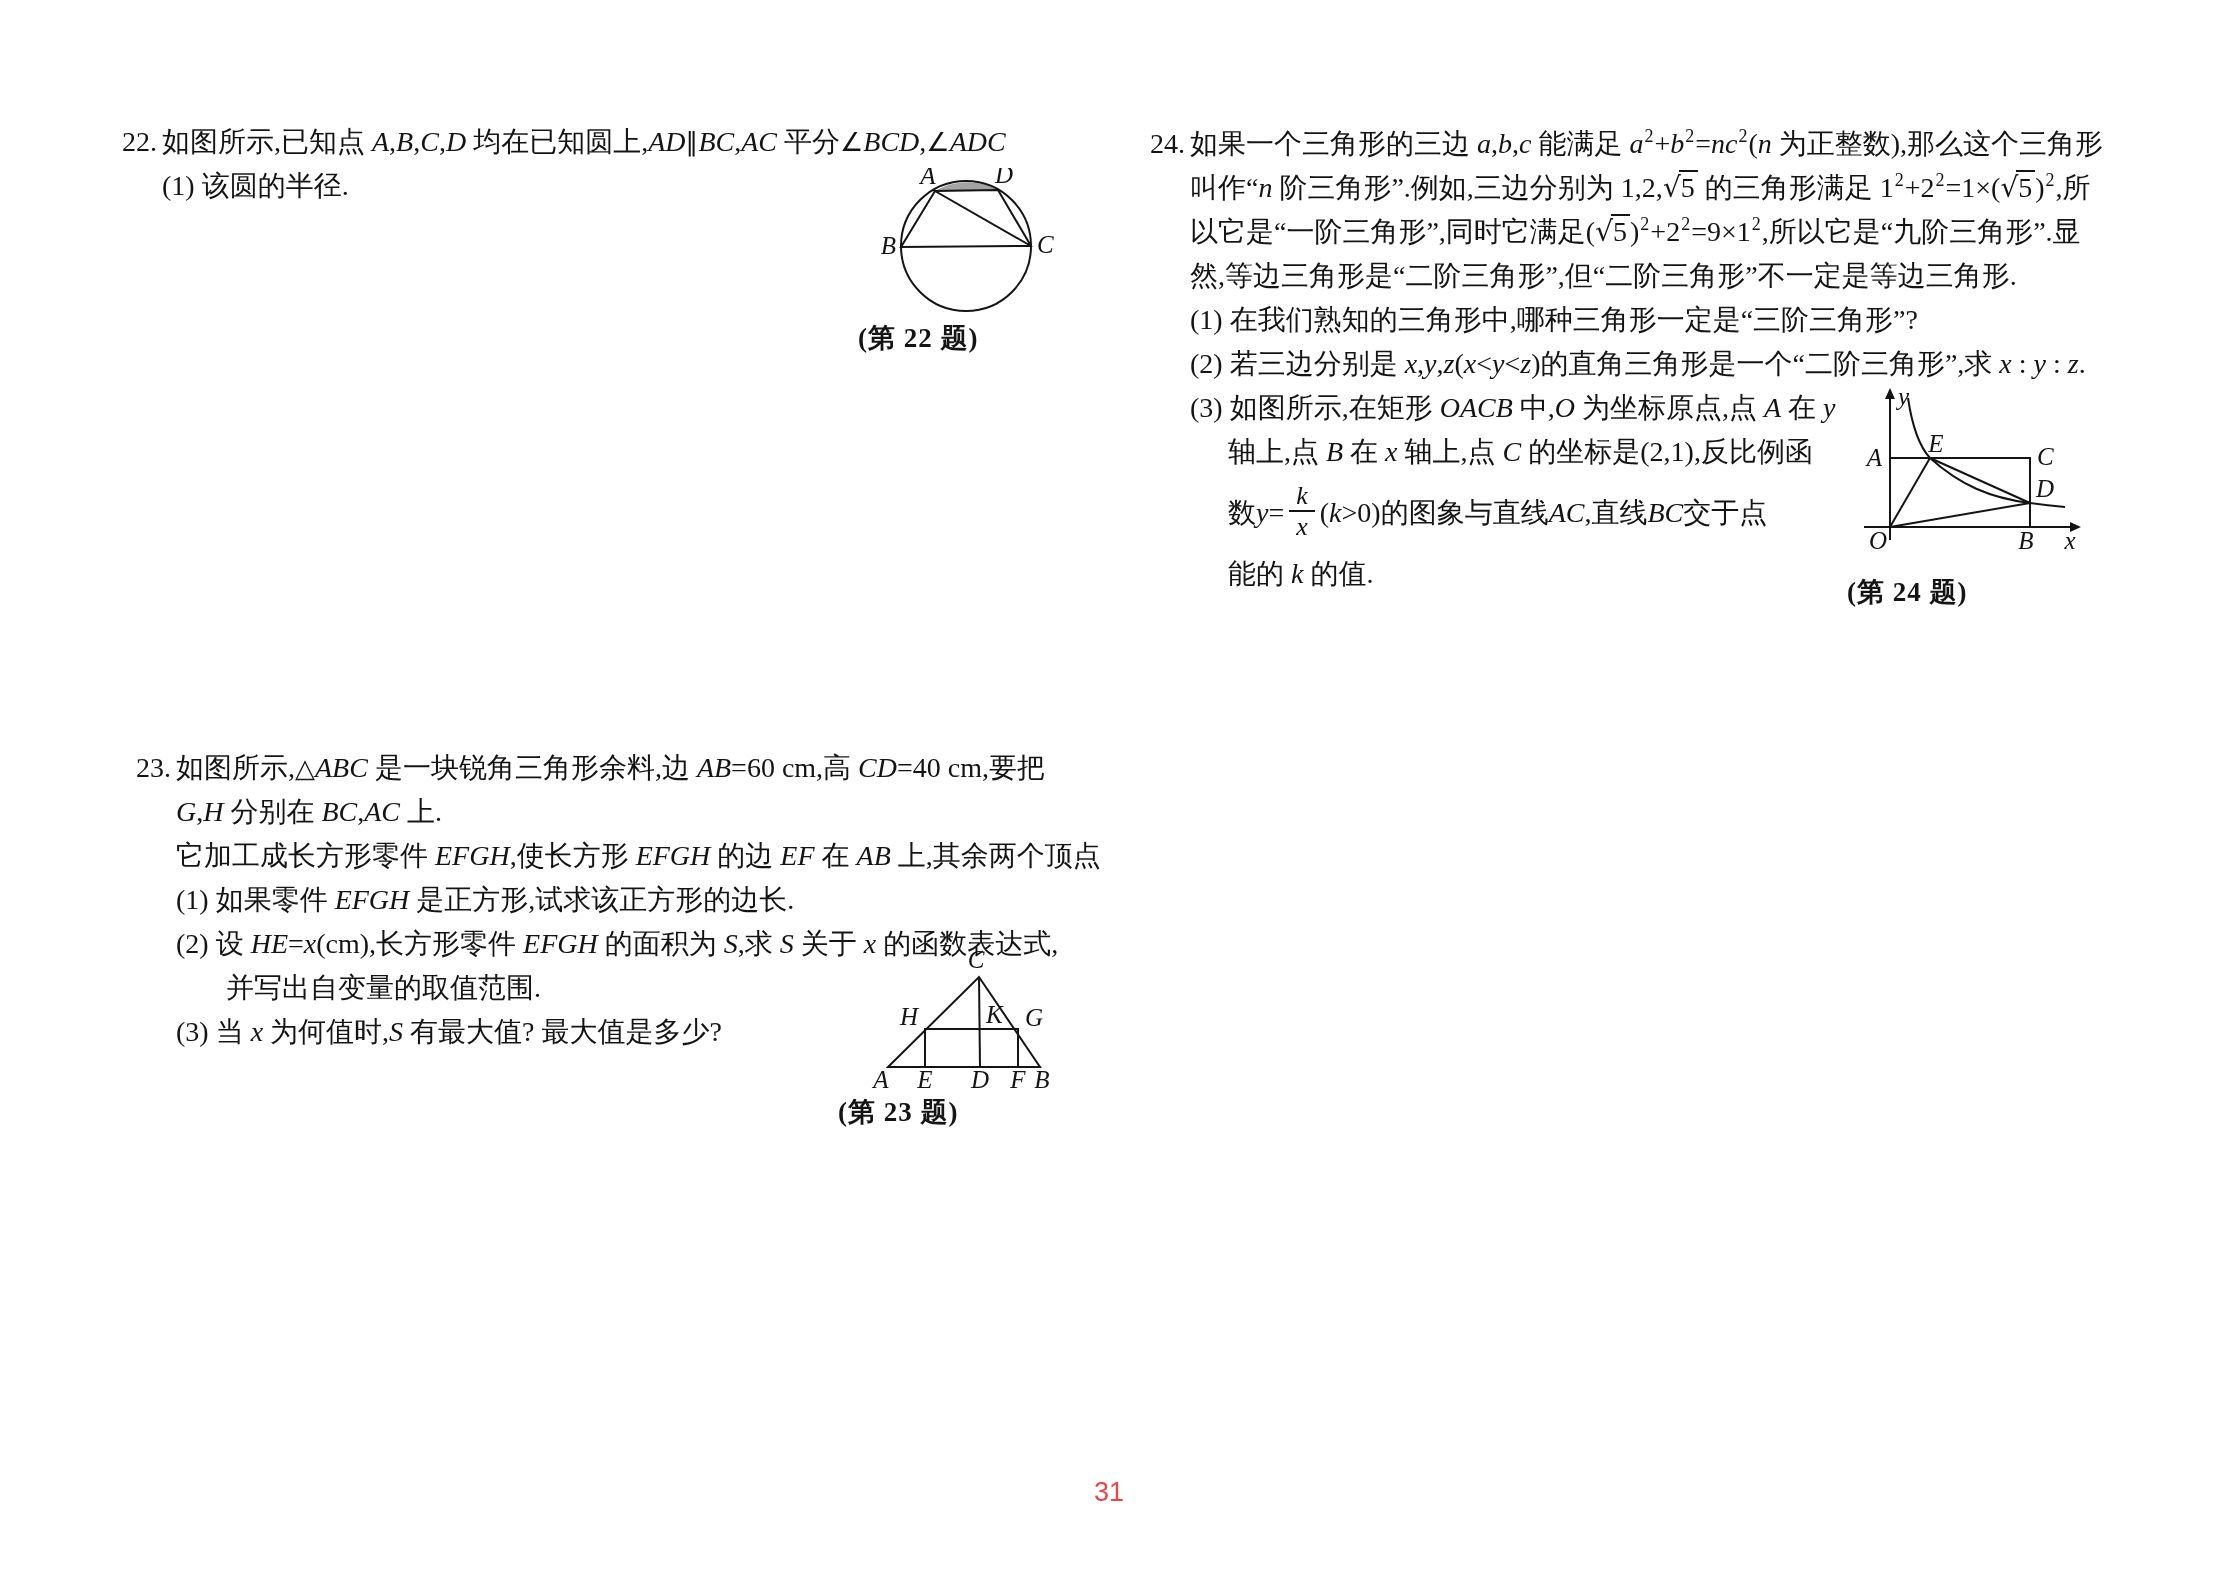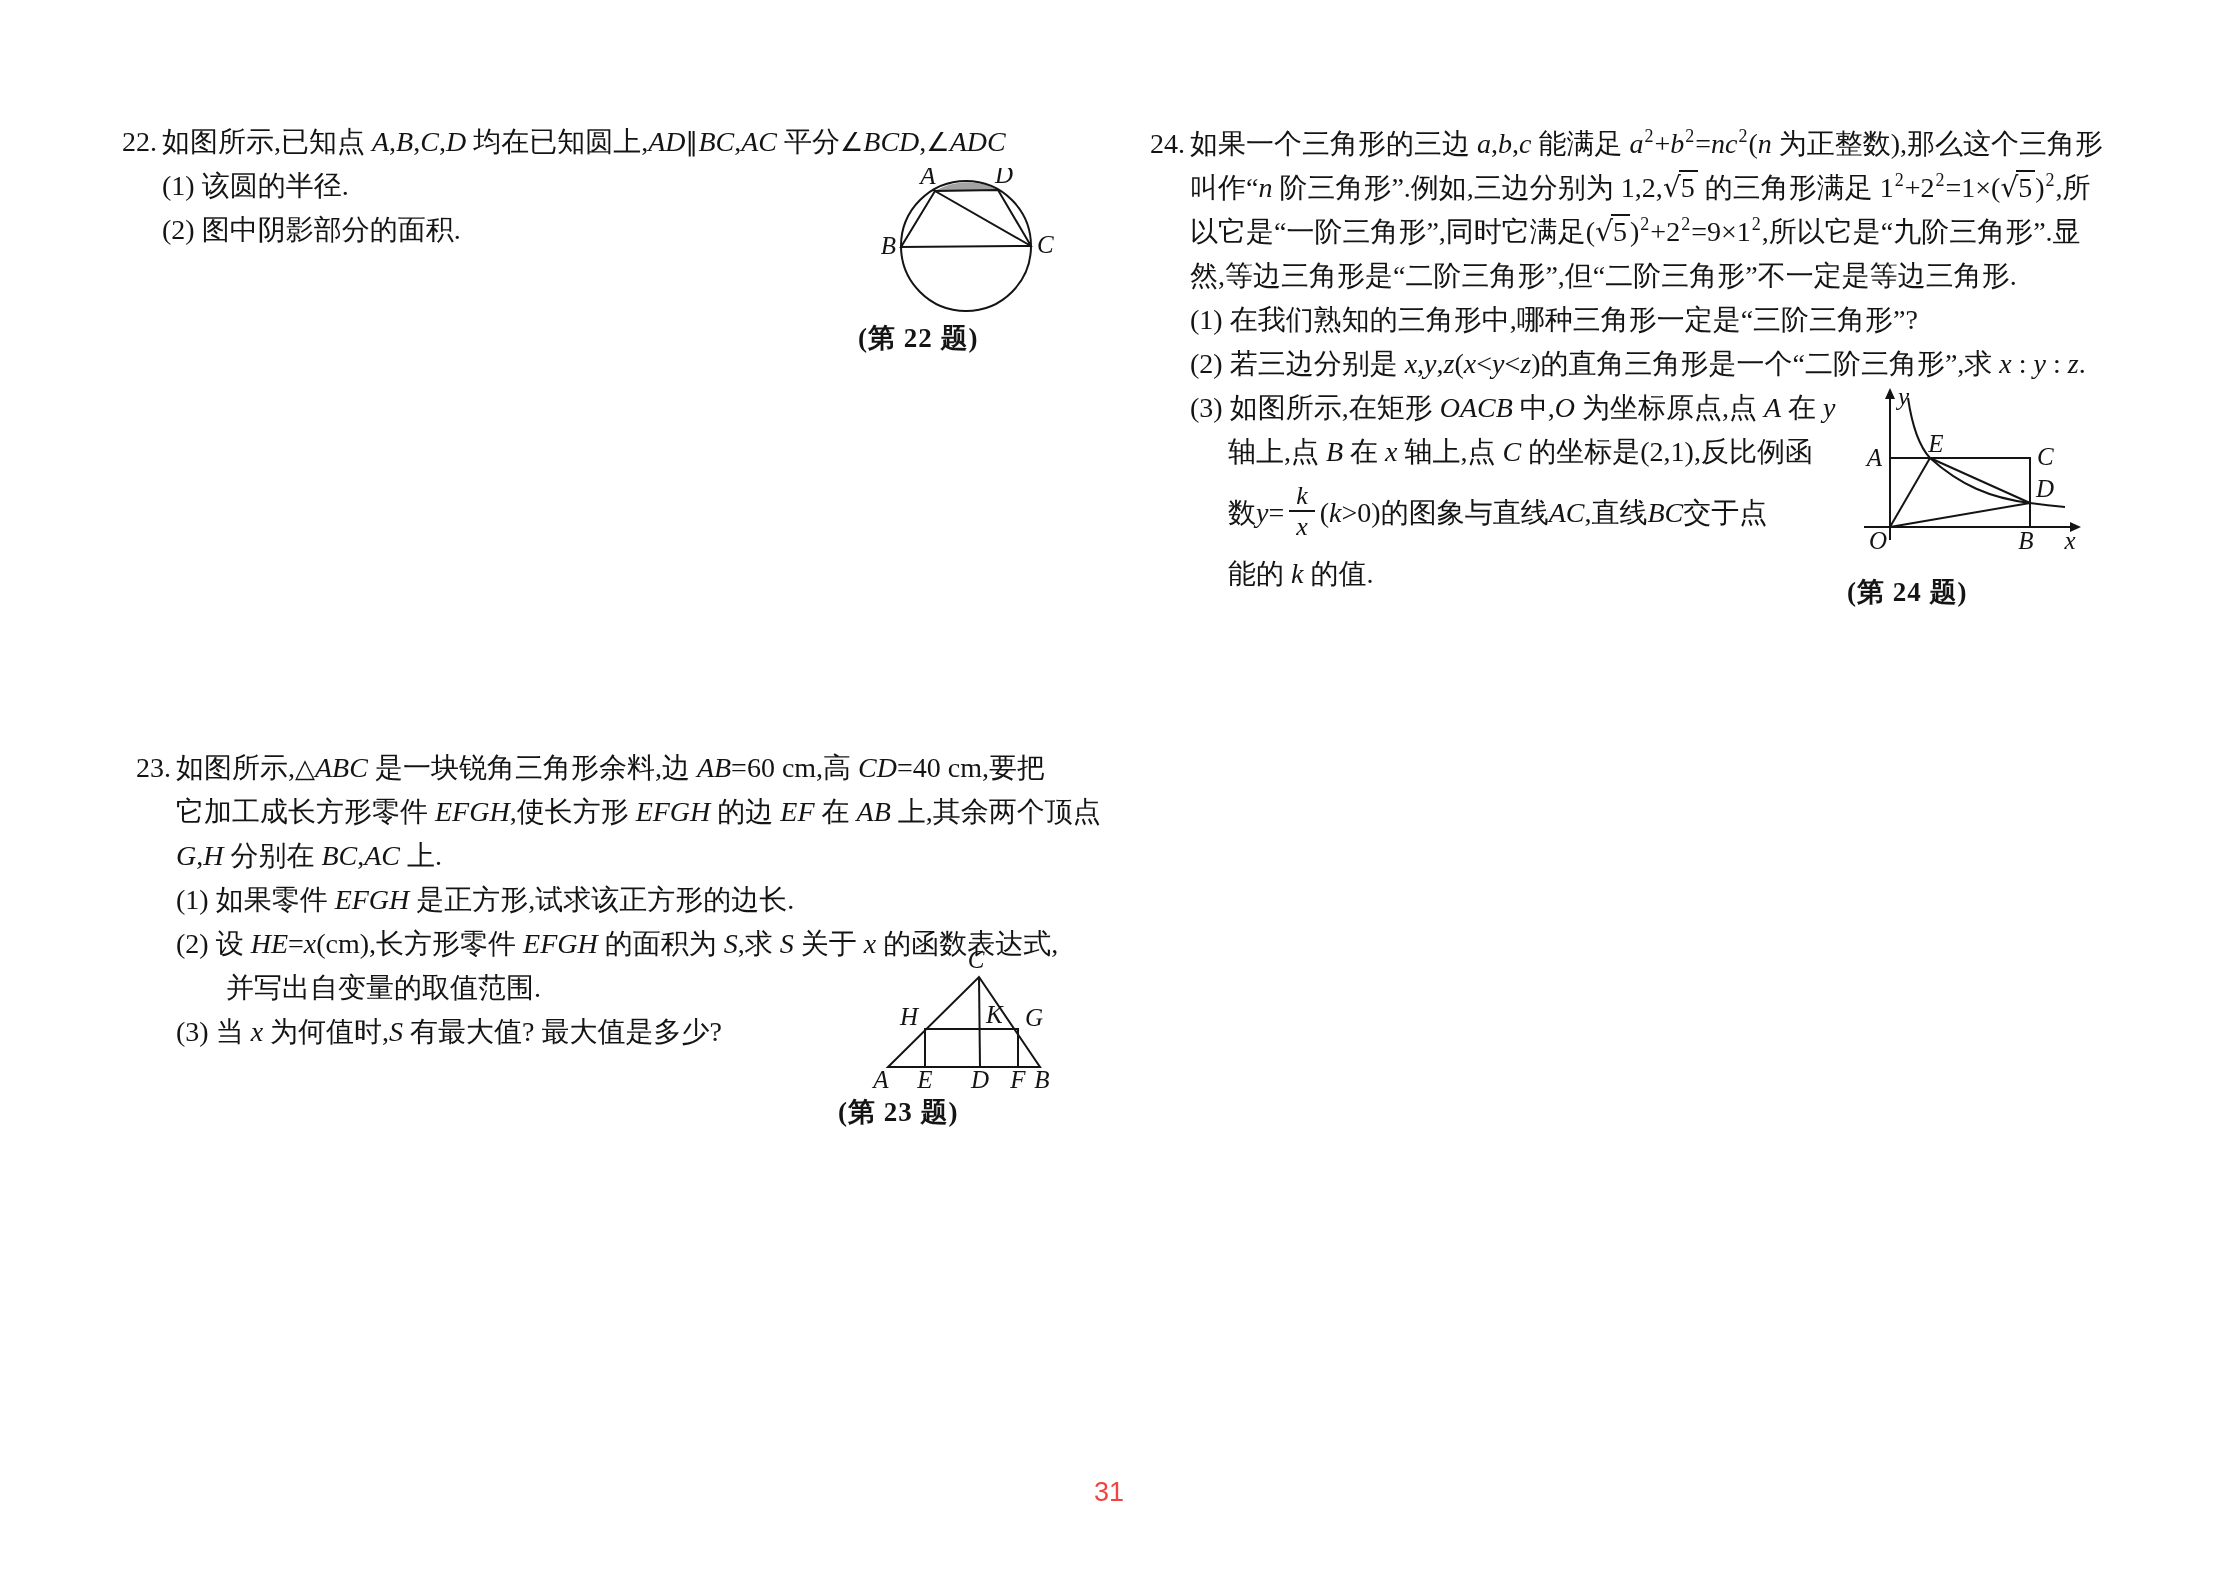--- a/index.html
+++ b/index.html
@@ -43,41 +43,40 @@
 </style>
 </head>
 <body>
 
 <div id="page">
 
   <section class="prob" id="prob22">
     <span class="pnum">22.</span>
     <div class="tline"><span class="seg-r">如图所示,已知点 </span><span class="seg-i">A</span><span class="seg-r">,</span><span class="seg-i">B</span><span class="seg-r">,</span><span class="seg-i">C</span><span class="seg-r">,</span><span class="seg-i">D</span><span class="seg-r"> 均在已知圆上,</span><span class="seg-i">AD</span><span class="seg-y">∥</span><span class="seg-i">BC</span><span class="seg-r">,</span><span class="seg-i">AC</span><span class="seg-r"> 平分</span><span class="seg-y">∠</span><span class="seg-i">BCD</span><span class="seg-r">,</span><span class="seg-y">∠</span><span class="seg-i">ADC</span></div>
     <div class="tline"><span class="seg-r">(1) 该圆的半径.</span></div>
-    <div class="tline"><span class="seg-r">(2) 图中阴影部分的面积.</span></div>
   </section>
 
   <div class="fig" id="fig22">
     <svg width="180" height="152" viewBox="0 0 180 152">
       <path d="M57,23 A65,65 0 0 1 120,22 Z" fill="#a3a3a3" stroke="none"></path>
       <circle class="stroke" cx="88" cy="78" r="65"></circle>
       <path class="stroke" d="M57,23 L23,79 L153,78 L120,22 L57,23 L153,78"></path>
       <text class="figlabel" x="50" y="16" text-anchor="middle">A</text>
       <text class="figlabel" x="126" y="15" text-anchor="middle">D</text>
       <text class="figlabel" x="18" y="86" text-anchor="end">B</text>
       <text class="figlabel" x="159" y="85" text-anchor="start">C</text>
     </svg>
   </div>
   <div class="caption" id="cap22">(第 22 题)</div>
 
   <section class="prob" id="prob23">
     <span class="pnum">23.</span>
     <div class="tline"><span class="seg-r">如图所示,</span><span class="seg-y">△</span><span class="seg-i">ABC</span><span class="seg-r"> 是一块锐角三角形余料,边 </span><span class="seg-i">AB</span><span class="seg-r">=60 cm,高 </span><span class="seg-i">CD</span><span class="seg-r">=40 cm,要把</span></div>
+    <div class="tline"><span class="seg-i">G</span><span class="seg-r">,</span><span class="seg-i">H</span><span class="seg-r"> 分别在 </span><span class="seg-i">BC</span><span class="seg-r">,</span><span class="seg-i">AC</span><span class="seg-r"> 上.</span></div>
     <div class="tline"><span class="seg-r">它加工成长方形零件 </span><span class="seg-i">EFGH</span><span class="seg-r">,使长方形 </span><span class="seg-i">EFGH</span><span class="seg-r"> 的边 </span><span class="seg-i">EF</span><span class="seg-r"> 在 </span><span class="seg-i">AB</span><span class="seg-r"> 上,其余两个顶点</span></div>
-    <div class="tline"><span class="seg-i">G</span><span class="seg-r">,</span><span class="seg-i">H</span><span class="seg-r"> 分别在 </span><span class="seg-i">BC</span><span class="seg-r">,</span><span class="seg-i">AC</span><span class="seg-r"> 上.</span></div>
     <div class="tline"><span class="seg-r">(1) 如果零件 </span><span class="seg-i">EFGH</span><span class="seg-r"> 是正方形,试求该正方形的边长.</span></div>
     <div class="tline"><span class="seg-r">(2) 设 </span><span class="seg-i">HE</span><span class="seg-r">=</span><span class="seg-i">x</span><span class="seg-r">(cm),长方形零件 </span><span class="seg-i">EFGH</span><span class="seg-r"> 的面积为 </span><span class="seg-i">S</span><span class="seg-r">,求 </span><span class="seg-i">S</span><span class="seg-r"> 关于 </span><span class="seg-i">x</span><span class="seg-r"> 的函数表达式,</span></div>
     <div class="tline ind2"><span class="seg-r">并写出自变量的取值范围.</span></div>
     <div class="tline"><span class="seg-r">(3) 当 </span><span class="seg-i">x</span><span class="seg-r"> 为何值时,</span><span class="seg-i">S</span><span class="seg-r"> 有最大值? 最大值是多少?</span></div>
   </section>
 
   <div class="fig" id="fig23">
     <svg width="250" height="145" viewBox="0 0 250 145">
       <path class="stroke" d="M36,119 L188,119 L127,29 Z"></path>
       <path class="stroke" d="M127,29 L128,119"></path>

